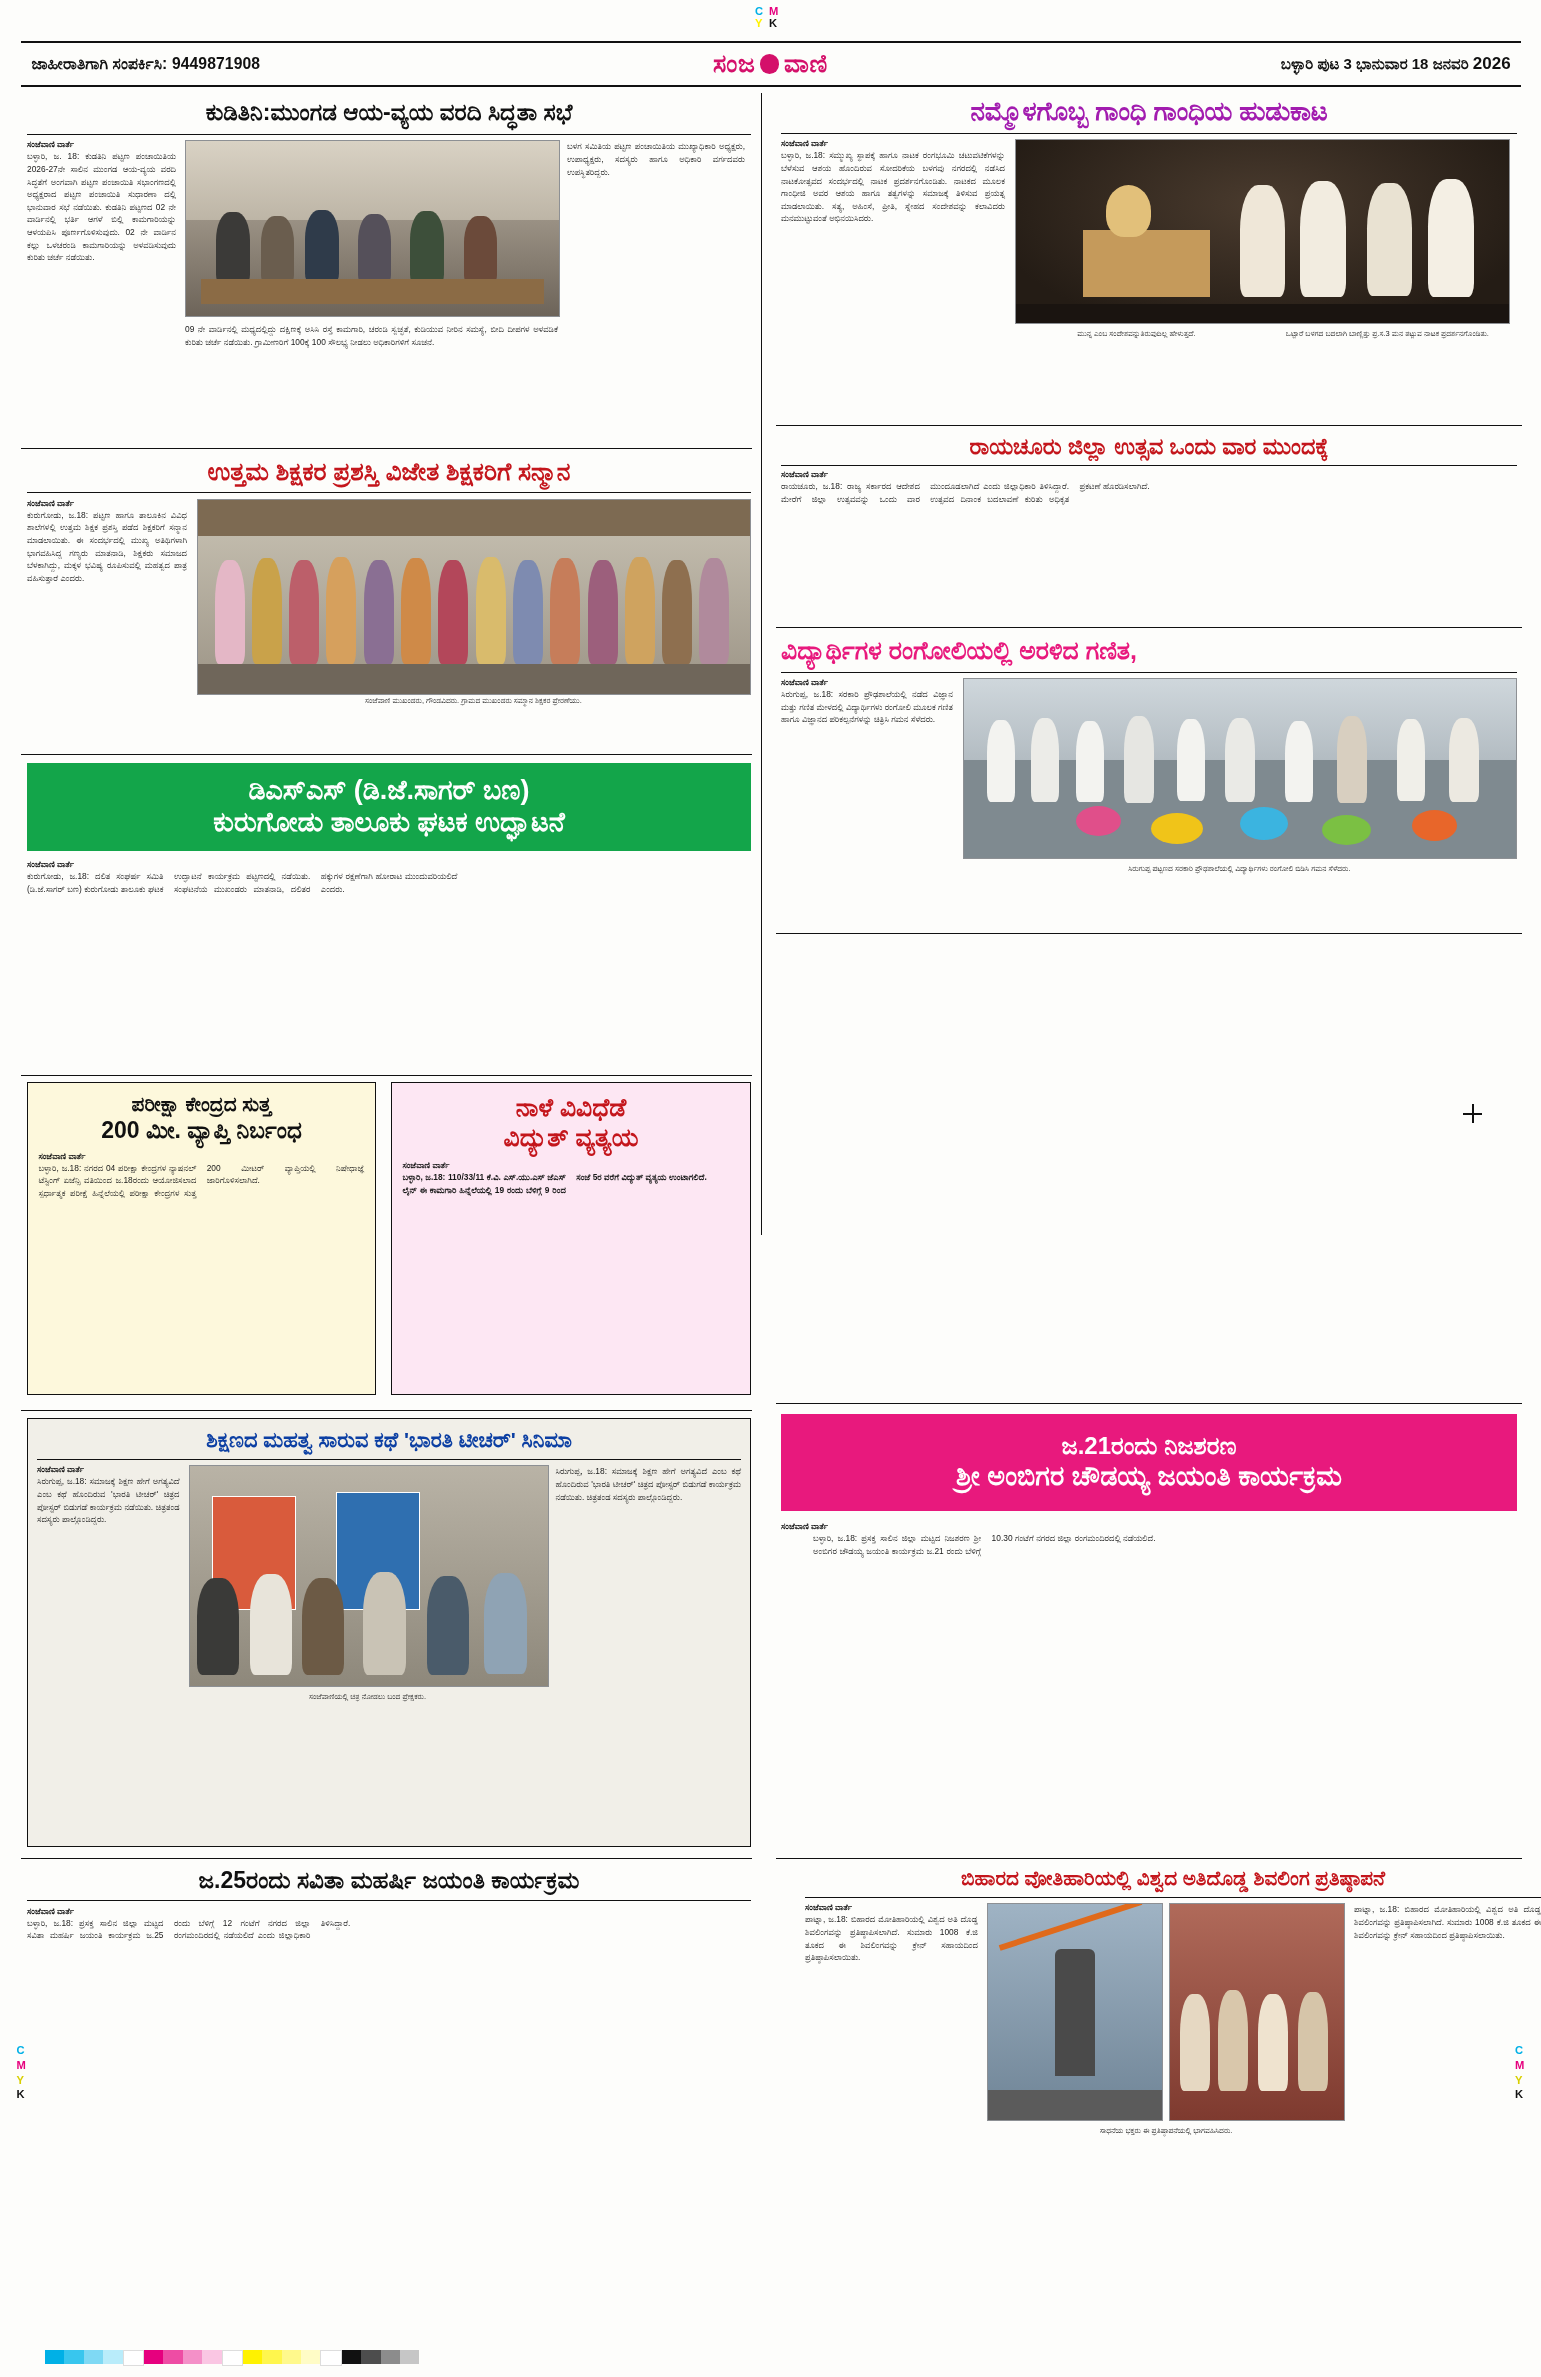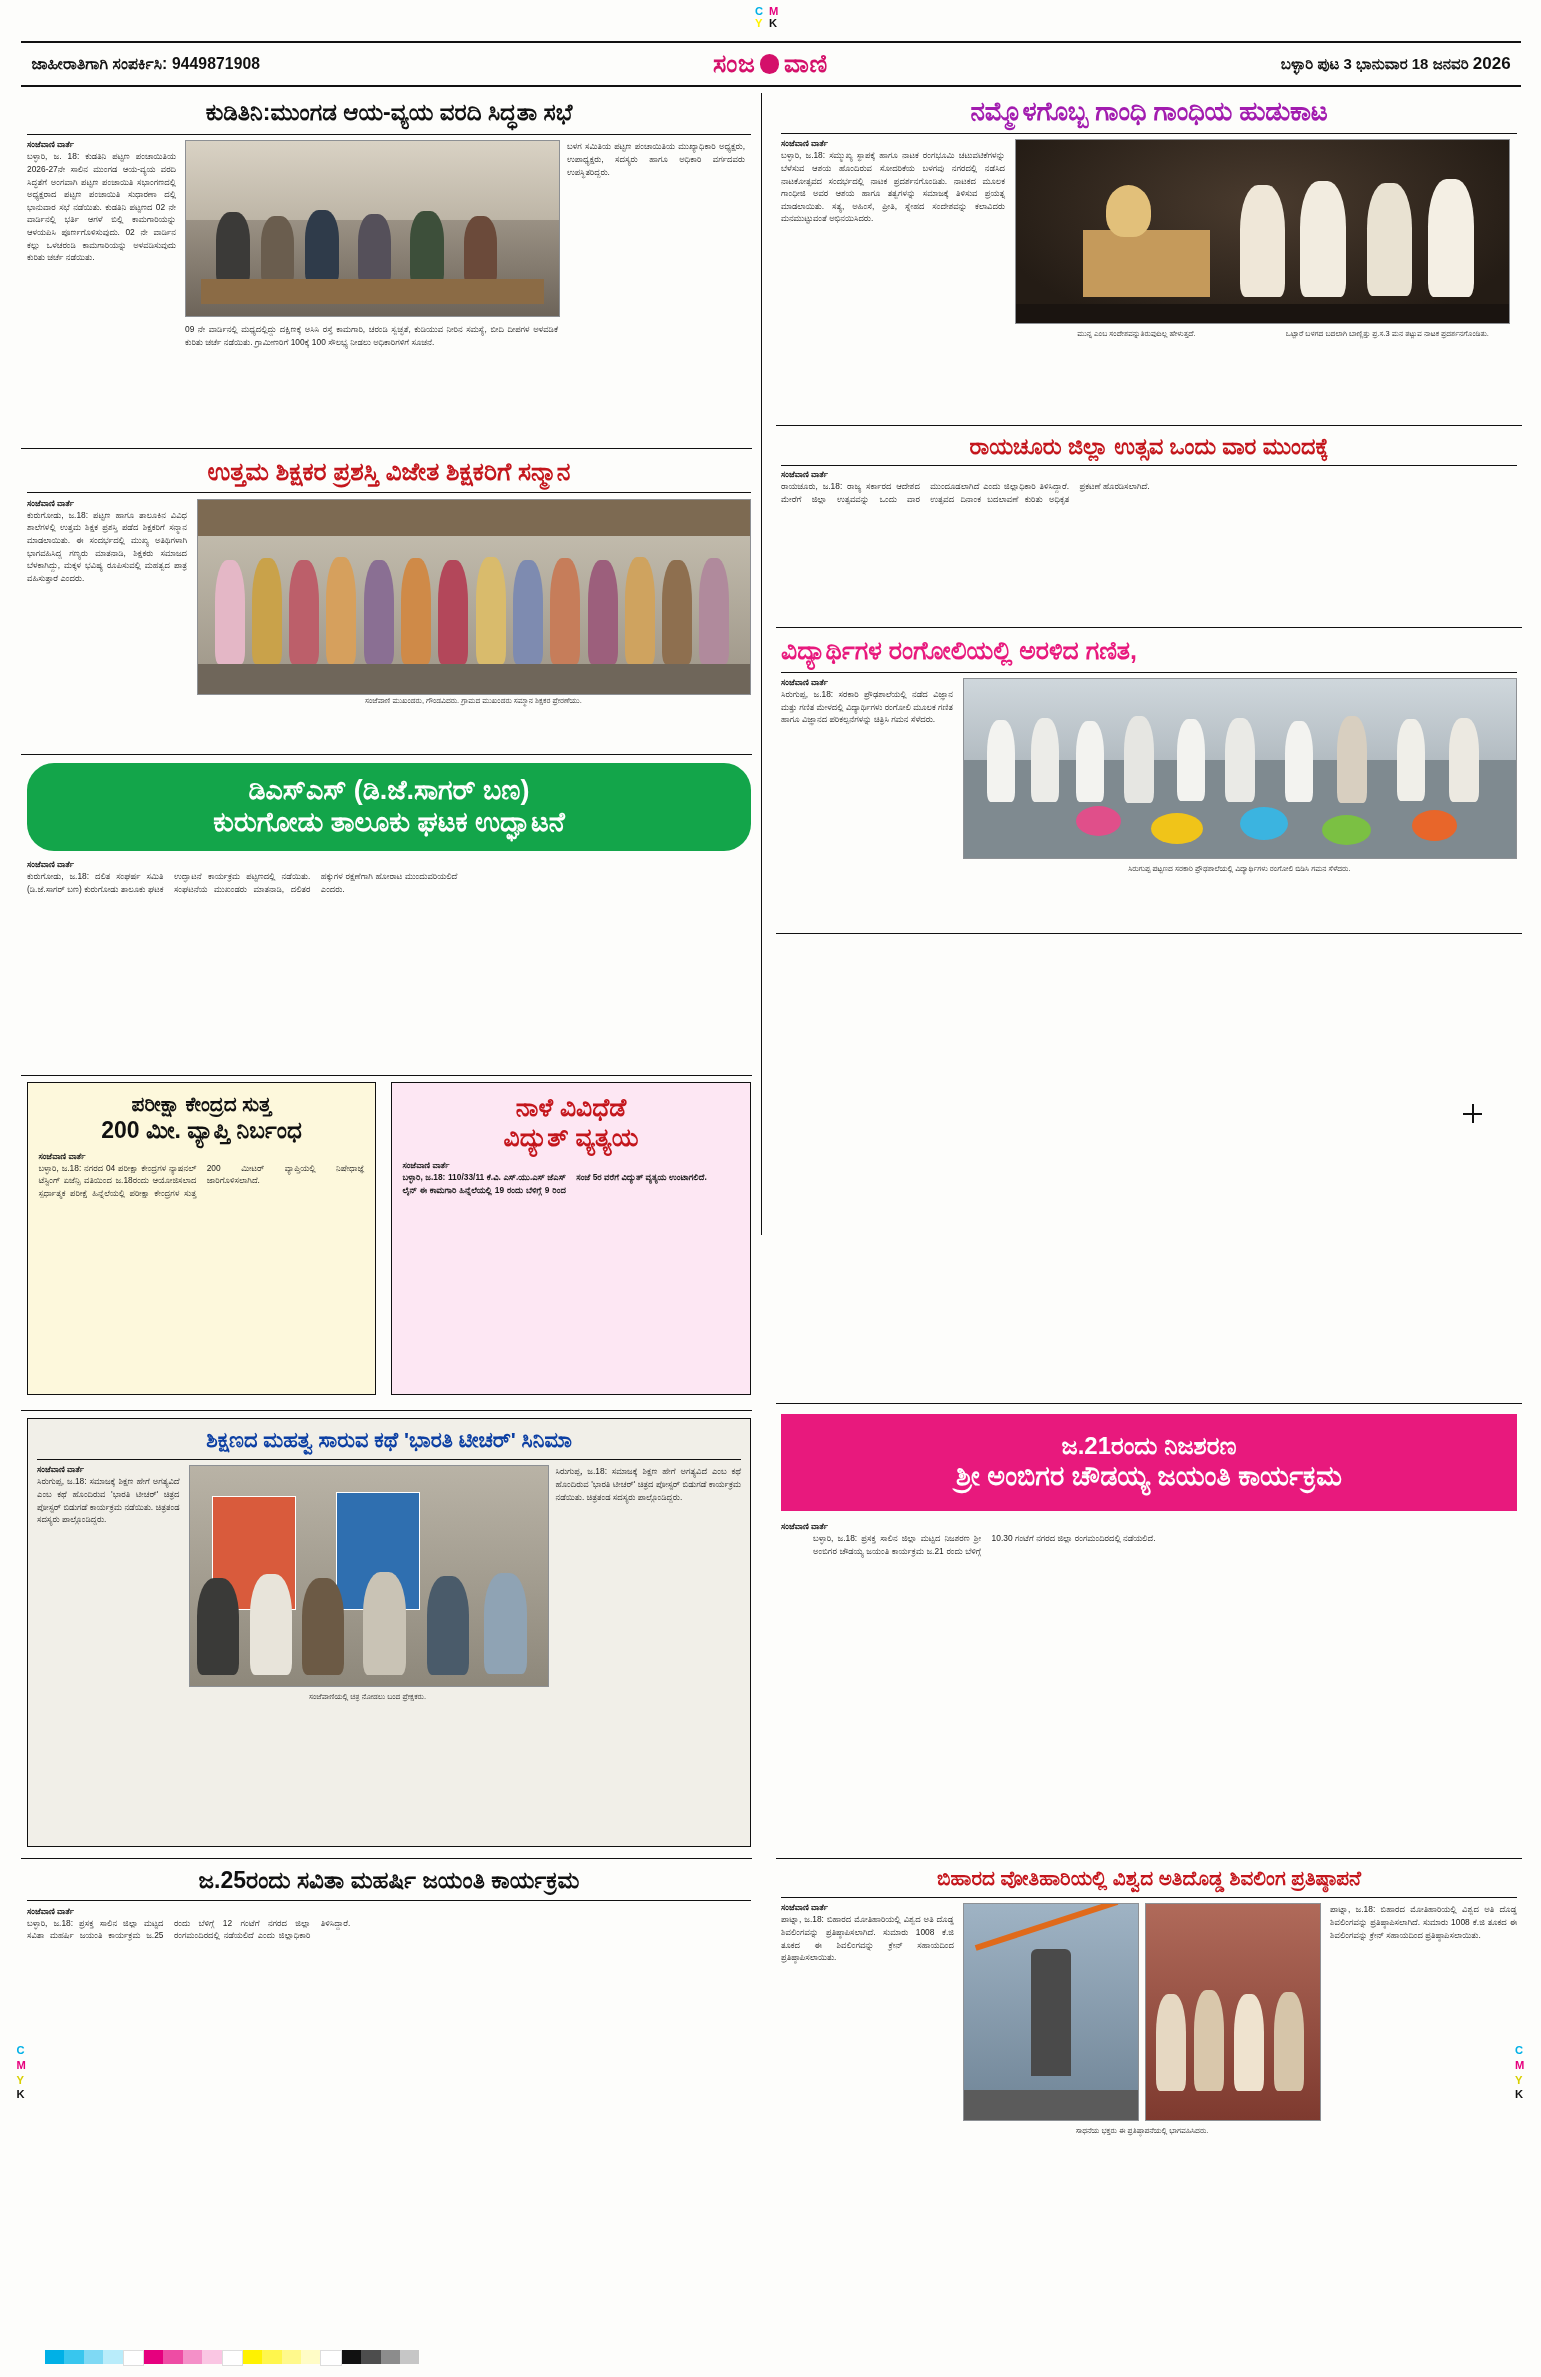--- a/index.html
+++ b/index.html
@@ -28,21 +28,21 @@
   .kn{font-size:8.4px;line-height:1.5;text-align:justify;color:#1a1a1a;}
   .byline{font-size:8.2px;font-weight:bold;color:#111;}
   .cols{column-gap:10.4px;}
   .photo{background:#b9bcc0;position:relative;overflow:hidden;border:0.7px solid #8d9094;}
   .cap{font-size:7.5px;line-height:1.35;text-align:center;color:#222;}
   .rule{position:absolute;background:#111;}
   .vrule{width:0.7px;}
   .hrule{height:0.7px;}
 
   
-  .bar-green{background:#13a54a;color:#fff;border-radius:27px;}
+  .bar-green{background:#13a54a;color:#fff;}
   .bar-pink{background:#e8197d;color:#fff;}
   .bar-blue{color:#a21caf;}
   .bar-red{color:#c4161c;}
   .boxyellow{background:#fdf8dc;border:1.5px solid #111;}
   .boxpink{background:#fde7f3;border:1.5px solid #111;}
   .boxgrey{background:#f1efe8;border:1.5px solid #111;}
 
   
   .ph-sky{position:absolute;left:0;top:0;right:0;height:45%;background:linear-gradient(#cfd6da,#aeb6bb);}
   .ph-floor{position:absolute;left:0;bottom:0;right:0;height:55%;background:linear-gradient(#8e9499,#6e7479);}
@@ -291,21 +291,21 @@
     <div class="kn cols" style="column-count:4;margin-left:32px;">ಬಳ್ಳಾರಿ, ಜ.18: ಪ್ರಸಕ್ತ ಸಾಲಿನ ಜಿಲ್ಲಾ ಮಟ್ಟದ ನಿಜಶರಣ ಶ್ರೀ ಅಂಬಿಗರ ಚೌಡಯ್ಯ ಜಯಂತಿ ಕಾರ್ಯಕ್ರಮ ಜ.21 ರಂದು ಬೆಳಿಗ್ಗೆ 10.30 ಗಂಟೆಗೆ ನಗರದ ಜಿಲ್ಲಾ ರಂಗಮಂದಿರದಲ್ಲಿ ನಡೆಯಲಿದೆ.</div>
   </div>
 
   <div class="block" style="left:27px;top:1867px;width:724px;height:448px;">
     <div class="hl" style="font-size:23px;color:#111;">ಜ.25ರಂದು ಸವಿತಾ ಮಹರ್ಷಿ ಜಯಂತಿ ಕಾರ್ಯಕ್ರಮ</div>
     <div class="rule hrule" style="position:relative;width:100%;margin:6px 0;"></div>
     <div class="byline">ಸಂಜೆವಾಣಿ ವಾರ್ತೆ</div>
     <div class="kn cols" style="column-count:5;">ಬಳ್ಳಾರಿ, ಜ.18: ಪ್ರಸಕ್ತ ಸಾಲಿನ ಜಿಲ್ಲಾ ಮಟ್ಟದ ಸವಿತಾ ಮಹರ್ಷಿ ಜಯಂತಿ ಕಾರ್ಯಕ್ರಮ ಜ.25 ರಂದು ಬೆಳಿಗ್ಗೆ 12 ಗಂಟೆಗೆ ನಗರದ ಜಿಲ್ಲಾ ರಂಗಮಂದಿರದಲ್ಲಿ ನಡೆಯಲಿದೆ ಎಂದು ಜಿಲ್ಲಾಧಿಕಾರಿ ತಿಳಿಸಿದ್ದಾರೆ.</div>
   </div>
 
-  <div class="block" style="left:781px;top:1867px;width:736px;height:448px;">
+  <div class="block" style="left:805px;top:1867px;width:736px;height:448px;">
     <div class="hl" style="font-size:20px;color:#c4161c;">ಬಿಹಾರದ ವೋತಿಹಾರಿಯಲ್ಲಿ ವಿಶ್ವದ ಅತಿದೊಡ್ಡ ಶಿವಲಿಂಗ ಪ್ರತಿಷ್ಠಾಪನೆ</div>
     <div class="rule hrule" style="position:relative;width:100%;margin:6px 0;"></div>
     <div style="display:flex;gap:9px;">
       <div style="width:173px;">
         <div class="byline">ಸಂಜೆವಾಣಿ ವಾರ್ತೆ</div>
         <div class="kn">ಪಾಟ್ನಾ, ಜ.18: ಬಿಹಾರದ ಮೋತಿಹಾರಿಯಲ್ಲಿ ವಿಶ್ವದ ಅತಿ ದೊಡ್ಡ ಶಿವಲಿಂಗವನ್ನು ಪ್ರತಿಷ್ಠಾಪಿಸಲಾಗಿದೆ. ಸುಮಾರು 1008 ಕೆ.ಜಿ ತೂಕದ ಈ ಶಿವಲಿಂಗವನ್ನು ಕ್ರೇನ್ ಸಹಾಯದಿಂದ ಪ್ರತಿಷ್ಠಾಪಿಸಲಾಯಿತು.</div>
       </div>
       <div style="width:358px;">
         <div style="display:flex;gap:6px;">
           <div class="photo" style="width:176px;height:216px;">

